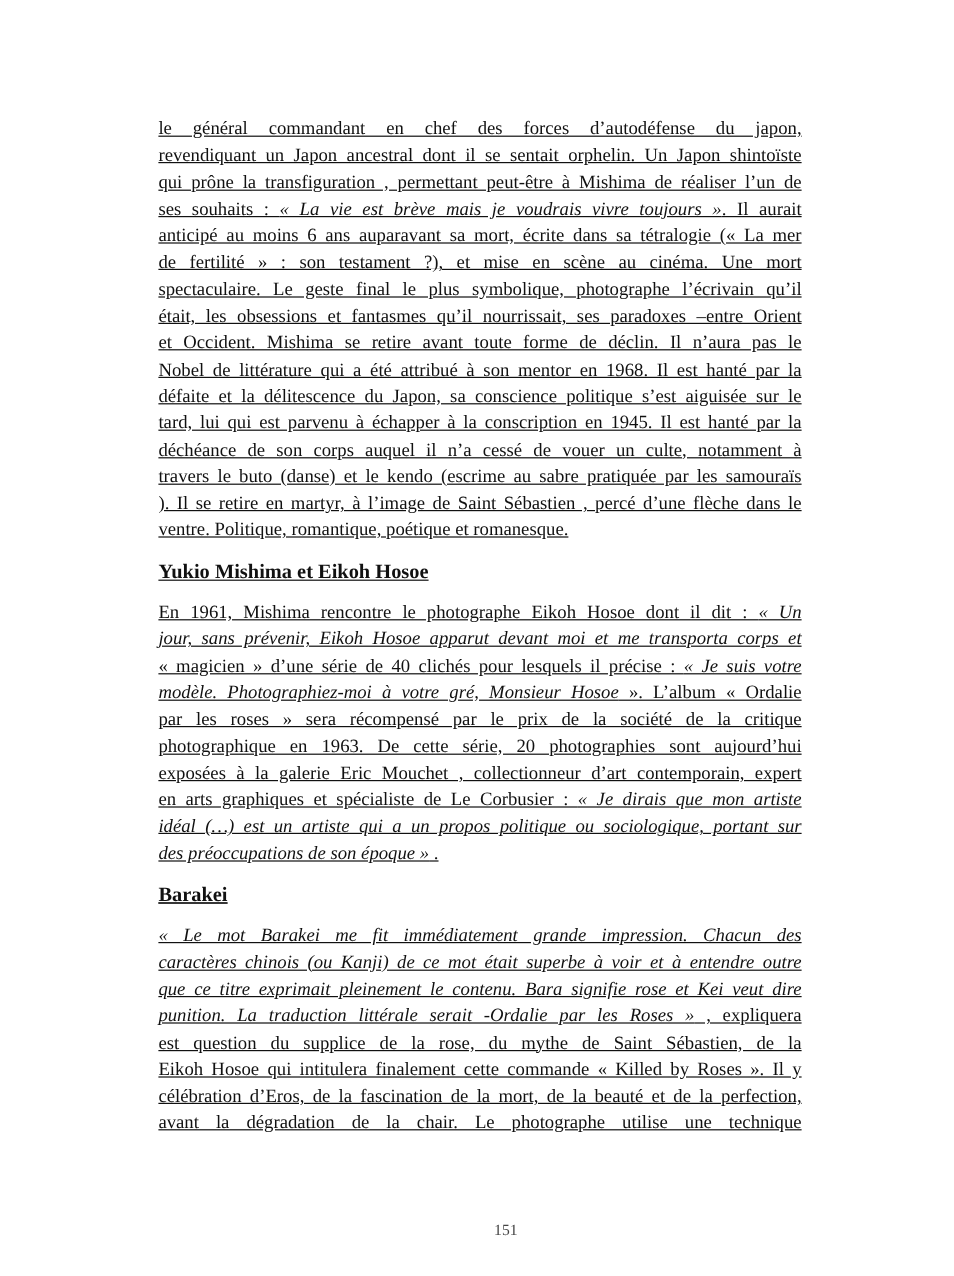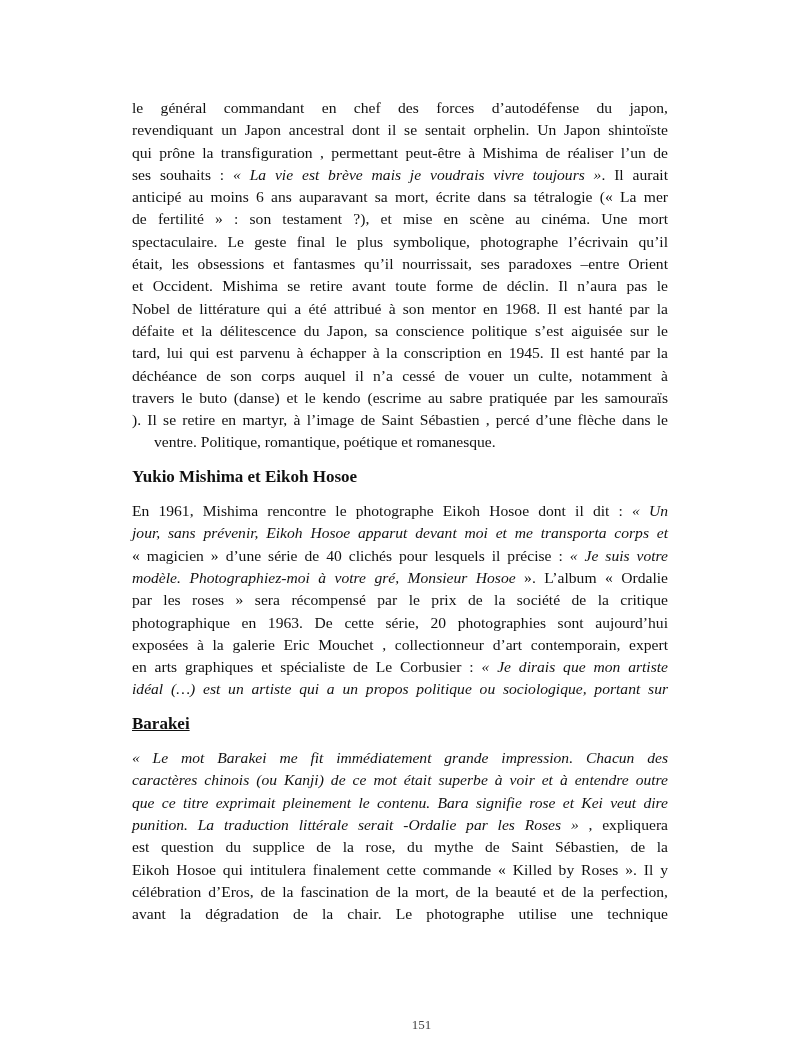--- a/index.html
+++ b/index.html
@@ -20,34 +20,34 @@
       left: 0; top: 0;
       width: 795px;
       height: 1063px;
       background: #ffffff;
     }
     .content {
       position: absolute;
       left: 132px;
       top: 97px;
       width: 536px;
+      text-decoration: underline;
     }
     .line {
       display: block;
       height: 22.3px;
       line-height: 22.3px;
       font-size: 15.6px;
       white-space: nowrap;
       text-align: justify;
       text-align-last: justify;
       overflow: visible;
     }
     .line.last {
       text-align-last: left;
-      margin-left: 22px;
     }
     .line i, .it { font-style: italic; }
     .gap { height: 12px; }
     .heading {
       display: block;
       font-weight: bold;
       font-size: 17px;
       line-height: 22.3px;
       height: 22.3px;
       white-space: nowrap;
@@ -93,20 +93,21 @@
     <div>
         <span class="line"><span>En 1961, Mishima rencontre le photographe Eikoh Hosoe dont il dit :  </span><i>« Un</i></span>
         <span class="line"><i>jour, sans prévenir, Eikoh Hosoe apparut devant moi et me transporta corps et</i></span>
         <span class="line"><span>« magicien » d’une série de 40 clichés pour lesquels il précise :  </span><i>« Je suis votre</i></span>
         <span class="line"><i>modèle. Photographiez-moi à votre gré, Monsieur Hosoe</i><span> ». L’album « Ordalie</span></span>
         <span class="line"><span>par les roses » sera récompensé par le prix de la société de la critique</span></span>
         <span class="line"><span>photographique en 1963. De cette série, 20 photographies sont aujourd’hui</span></span>
         <span class="line"><span>exposées à la galerie Eric Mouchet , collectionneur d’art contemporain, expert</span></span>
         <span class="line"><span>en arts graphiques et spécialiste de Le Corbusier :  </span><i>« Je dirais que mon artiste</i></span>
         <span class="line"><i>idéal (…) est un artiste qui a un propos politique ou sociologique, portant sur</i></span>
+        <span class="line last"><i>des préoccupations de son époque »</i><span> .</span></span>
       </div>
     <div class="gap"></div>
     <div class="heading underlined">Barakei</div>
     <div class="gap"></div>
     <div>
         <span class="line"><i>« Le mot Barakei  me fit immédiatement grande impression. Chacun des</i></span>
         <span class="line"><i>caractères chinois (ou Kanji) de ce mot était superbe à voir et à entendre outre</i></span>
         <span class="line"><i>que ce titre exprimait pleinement le contenu. Bara signifie rose et Kei veut dire</i></span>
         <span class="line"><i>punition. La traduction littérale serait -Ordalie par les Roses »</i><span> , expliquera</span></span>
         <span class="line"><span>est question du supplice de la rose, du mythe de Saint Sébastien, de la</span></span>

